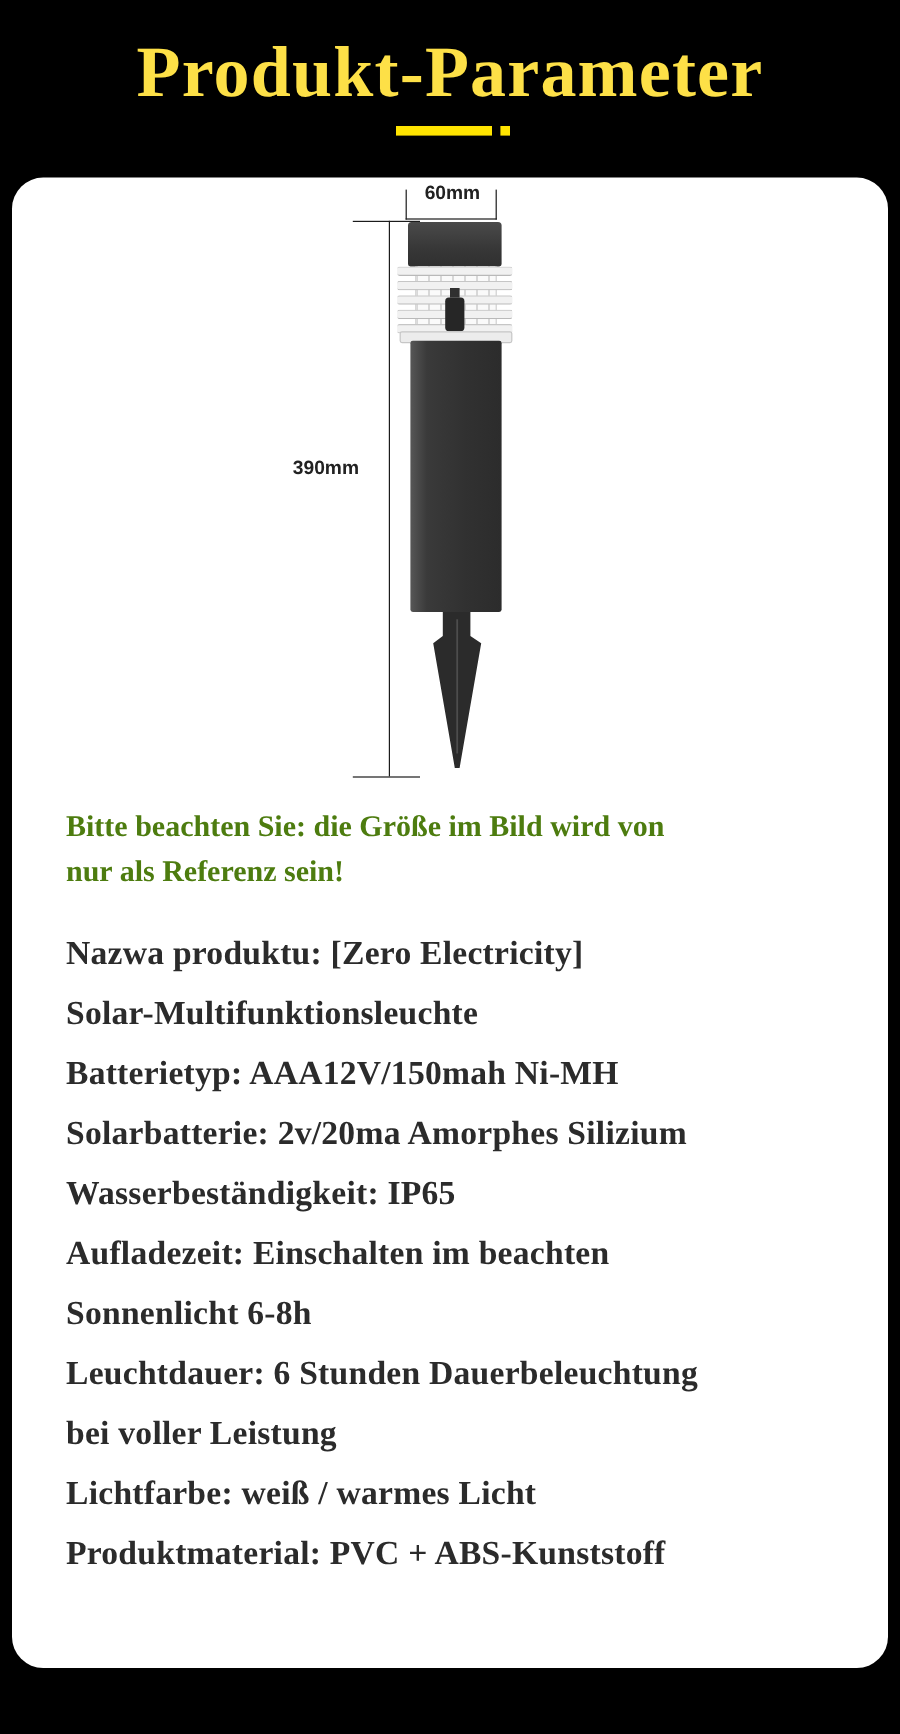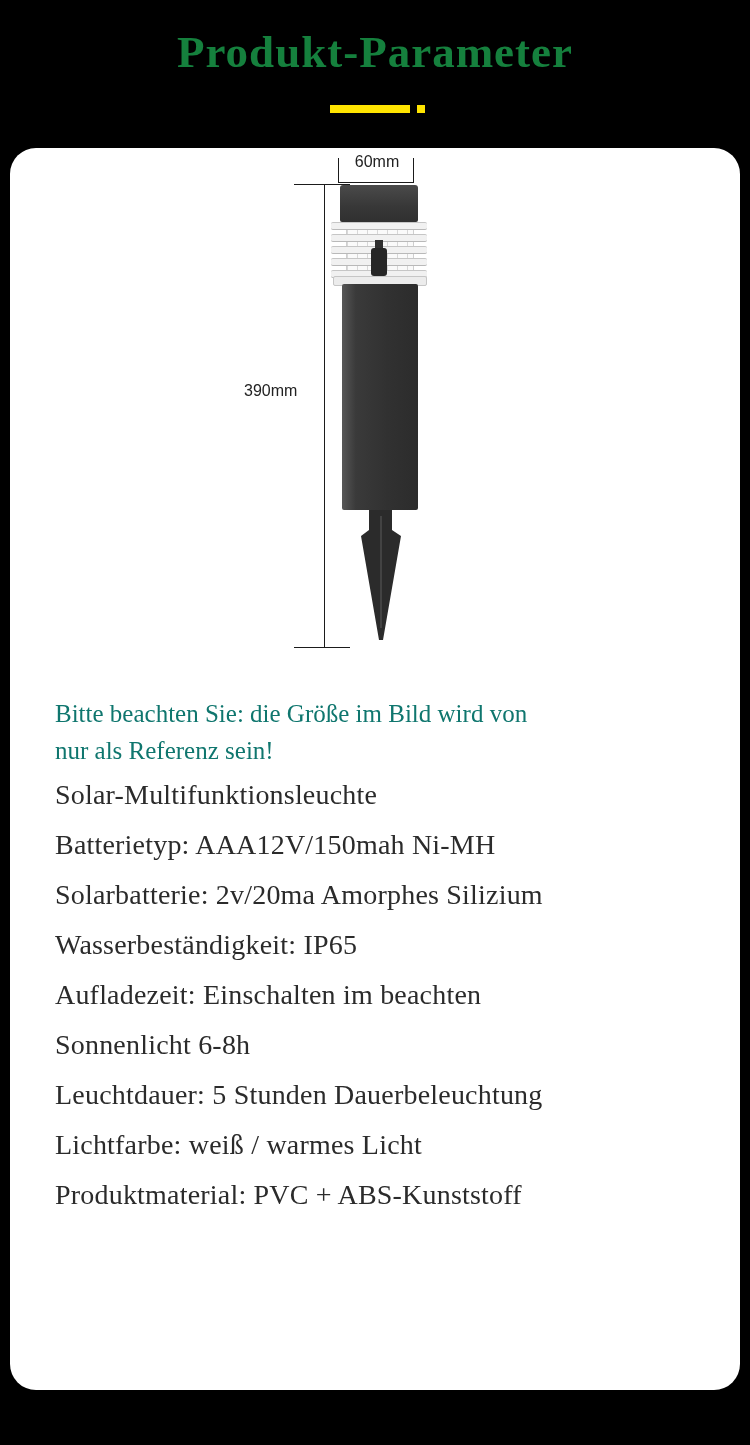--- a/index.html
+++ b/index.html
@@ -7,37 +7,37 @@
     width:750px;height:1445px;
     background:#000;
     position:relative;
     overflow:hidden;
     font-family:"Liberation Serif", serif;
   }
   
   .title{
     position:absolute;left:0;top:26px;width:750px;
     text-align:center;
-    font-size:45px;font-weight:bold;
-    color:#15803d;
+    font-size:60px;font-weight:bold;
+    color:#fde047;
     letter-spacing:1px;
   }
   .underline-bar{
     position:absolute;left:330px;top:105px;
     width:80px;height:8px;background:#ffe400;
   }
   .underline-dot{
     position:absolute;left:417px;top:105px;
     width:8px;height:8px;background:#ffe400;
   }
   
   .card{
     position:absolute;left:10px;top:148px;
     width:730px;height:1242px;
-    background:#ffffff;border-radius:26px;
+    background:#ffffff;border-radius:26px;font-weight:bold;
   }
   
   .dim{position:absolute;background:#1b1b1b;}
   .dim-label{
     position:absolute;
     font-family:"Liberation Sans", sans-serif;
     font-size:16px;color:#222;
   }
   #w-label{left:330px;top:5px;width:74px;text-align:center;}
   #h-label{left:234px;top:234px;width:70px;}
@@ -78,21 +78,21 @@
   }
   .lamp-body{
     position:absolute;left:332px;top:136px;width:76px;height:226px;
     background:linear-gradient(90deg,#575757 0%,#3a3a3a 18%,#313131 60%,#2c2c2c 100%);
     border-radius:2px;
   }
   .spike-svg{position:absolute;left:340px;top:362px;}
   
   .note-block{
     position:absolute;left:45px;top:523px;width:640px;
-    font-size:25px;line-height:37px;color:#0f766e;margin-top:24px;
+    font-size:25px;line-height:37px;color:#4d7c0f;
   }
   .spec-block{
     position:absolute;left:45px;top:632px;width:660px;
     color:#2b2b2b;
   }
   .spec-line{
     font-size:28px;line-height:29px;
     margin-bottom:21px;
     letter-spacing:0.2px;
   }
@@ -131,24 +131,26 @@
     <polygon points="19,0 42,0 42,20 51,26 33,130 29,130 11,26 19,20" fill="#2b2b2b"></polygon>
     <line x1="31" y1="6" x2="31" y2="118" stroke="#4d4d4d" stroke-width="1.5"></line>
   </svg>
 
   <div class="note-block">
     <div>Bitte beachten Sie: die Größe im Bild wird von</div>
     <div>nur als Referenz sein!</div>
   </div>
 
   <div class="spec-block">
+    <div class="spec-line">Nazwa produktu: [Zero Electricity]</div>
     <div class="spec-line">Solar-Multifunktionsleuchte</div>
     <div class="spec-line">Batterietyp: AAA12V/150mah Ni-MH</div>
     <div class="spec-line">Solarbatterie: 2v/20ma Amorphes Silizium</div>
     <div class="spec-line">Wasserbeständigkeit: IP65</div>
     <div class="spec-line">Aufladezeit: Einschalten im beachten</div>
     <div class="spec-line">Sonnenlicht 6-8h</div>
-    <div class="spec-line">Leuchtdauer: 5 Stunden Dauerbeleuchtung</div>
+    <div class="spec-line">Leuchtdauer: 6 Stunden Dauerbeleuchtung</div>
+    <div class="spec-line">bei voller Leistung</div>
     <div class="spec-line">Lichtfarbe: weiß / warmes Licht</div>
     <div class="spec-line">Produktmaterial: PVC + ABS-Kunststoff</div>
   </div>
 
 </div>
 
 </body></html>

